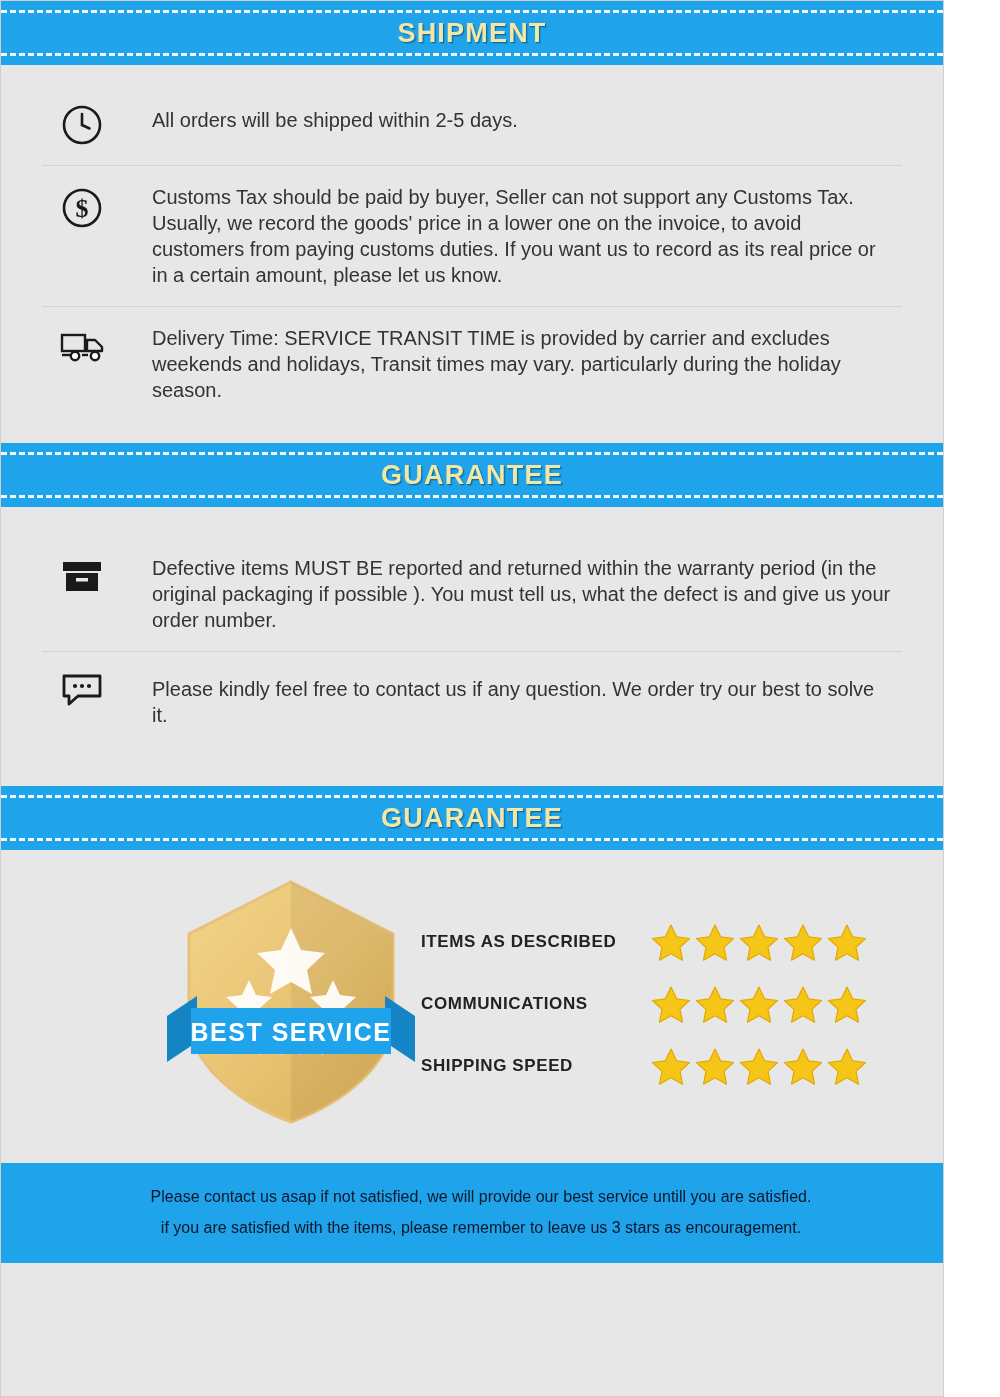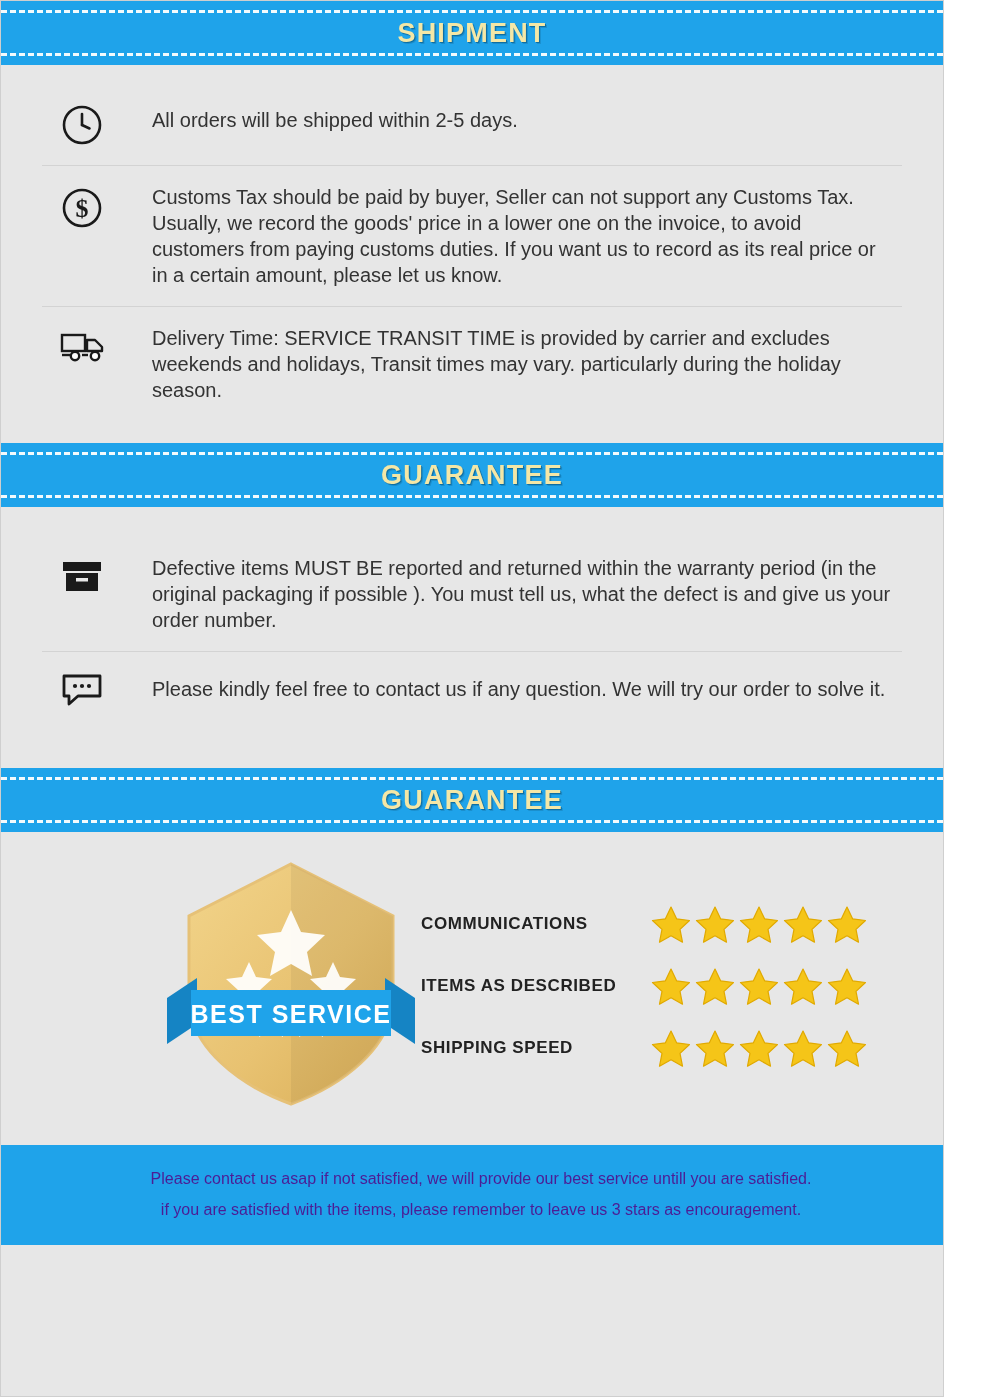--- a/index.html
+++ b/index.html
@@ -109,21 +109,21 @@
     letter-spacing: .6px;
     color: #222222;
   }
   .stars { display: flex; gap: 4px; }
 
   
   .footer-note {
     width: 960px;
     margin: 22px auto 0 auto;
     background: #1fa3ea;
-    color: #4c1d95;
+    color: #0f172a;
     text-align: center;
     padding: 18px 10px 20px 10px;
     font-size: 16px;
     line-height: 31px;
   }
 </style>
 </head>
 <body>
 
 <div class="page">
@@ -198,21 +198,21 @@
 
       <div class="row tight">
         <div class="icon-cell">
           <svg class="ic" width="46" height="38" viewBox="0 0 46 38">
             <path d="M4 4 h36 v20 h-22 l-9 8 v-8 h-5 z" fill="none" stroke="#1a1a1a" stroke-width="2.8" stroke-linejoin="round"></path>
             <circle cx="15" cy="14" r="2.1" fill="#1a1a1a"></circle>
             <circle cx="22" cy="14" r="2.1" fill="#1a1a1a"></circle>
             <circle cx="29" cy="14" r="2.1" fill="#1a1a1a"></circle>
           </svg>
         </div>
-        <div class="txt">Please kindly feel free to contact us if any question. We will try our order to solve it.</div>
+        <div class="txt">Please kindly feel free to contact us if any question. We order try our best to solve it.</div>
       </div>
 
     </div>
   </div>
 
   <div class="banner">
     <div class="dash-top"></div>
     <div class="dash-bot"></div>
     <h2>GUARANTEE</h2>
   </div>
@@ -241,42 +241,42 @@
         <path d="M6 140 L36 120 V166 L6 186 Z" fill="#1584c4"></path>
         <path d="M254 140 L224 120 V166 L254 186 Z" fill="#1584c4"></path>
         <rect x="30" y="132" width="200" height="46" fill="#1fa3ea"></rect>
         <text x="130" y="165" text-anchor="middle" font-family="Liberation Sans, sans-serif" font-size="25" font-weight="bold" letter-spacing="1.5" fill="#ffffff">BEST SERVICE</text>
       </svg>
     </div>
 
     <div class="ratings">
 
       <div class="rating-row">
+        <div class="rating-label">ITEMS AS DESCRIBED</div>
+        <div class="stars">
+          <svg width="40" height="38" viewBox="0 0 40 38">
+              <path d="M20 2 l5.6 11.8 12.9 1.7 -9.5 8.9 2.5 12.8 -11.5 -6.4 -11.5 6.4 2.5 -12.8 -9.5 -8.9 12.9 -1.7 z" fill="#f5c518" stroke="#e0a900" stroke-width="1.2" stroke-linejoin="round"></path>
+            </svg>
+          <svg width="40" height="38" viewBox="0 0 40 38">
+              <path d="M20 2 l5.6 11.8 12.9 1.7 -9.5 8.9 2.5 12.8 -11.5 -6.4 -11.5 6.4 2.5 -12.8 -9.5 -8.9 12.9 -1.7 z" fill="#f5c518" stroke="#e0a900" stroke-width="1.2" stroke-linejoin="round"></path>
+            </svg>
+          <svg width="40" height="38" viewBox="0 0 40 38">
+              <path d="M20 2 l5.6 11.8 12.9 1.7 -9.5 8.9 2.5 12.8 -11.5 -6.4 -11.5 6.4 2.5 -12.8 -9.5 -8.9 12.9 -1.7 z" fill="#f5c518" stroke="#e0a900" stroke-width="1.2" stroke-linejoin="round"></path>
+            </svg>
+          <svg width="40" height="38" viewBox="0 0 40 38">
+              <path d="M20 2 l5.6 11.8 12.9 1.7 -9.5 8.9 2.5 12.8 -11.5 -6.4 -11.5 6.4 2.5 -12.8 -9.5 -8.9 12.9 -1.7 z" fill="#f5c518" stroke="#e0a900" stroke-width="1.2" stroke-linejoin="round"></path>
+            </svg>
+          <svg width="40" height="38" viewBox="0 0 40 38">
+              <path d="M20 2 l5.6 11.8 12.9 1.7 -9.5 8.9 2.5 12.8 -11.5 -6.4 -11.5 6.4 2.5 -12.8 -9.5 -8.9 12.9 -1.7 z" fill="#f5c518" stroke="#e0a900" stroke-width="1.2" stroke-linejoin="round"></path>
+            </svg>
+        </div>
+      </div>
+
+      <div class="rating-row">
         <div class="rating-label">COMMUNICATIONS</div>
-        <div class="stars">
-          <svg width="40" height="38" viewBox="0 0 40 38">
-              <path d="M20 2 l5.6 11.8 12.9 1.7 -9.5 8.9 2.5 12.8 -11.5 -6.4 -11.5 6.4 2.5 -12.8 -9.5 -8.9 12.9 -1.7 z" fill="#f5c518" stroke="#e0a900" stroke-width="1.2" stroke-linejoin="round"></path>
-            </svg>
-          <svg width="40" height="38" viewBox="0 0 40 38">
-              <path d="M20 2 l5.6 11.8 12.9 1.7 -9.5 8.9 2.5 12.8 -11.5 -6.4 -11.5 6.4 2.5 -12.8 -9.5 -8.9 12.9 -1.7 z" fill="#f5c518" stroke="#e0a900" stroke-width="1.2" stroke-linejoin="round"></path>
-            </svg>
-          <svg width="40" height="38" viewBox="0 0 40 38">
-              <path d="M20 2 l5.6 11.8 12.9 1.7 -9.5 8.9 2.5 12.8 -11.5 -6.4 -11.5 6.4 2.5 -12.8 -9.5 -8.9 12.9 -1.7 z" fill="#f5c518" stroke="#e0a900" stroke-width="1.2" stroke-linejoin="round"></path>
-            </svg>
-          <svg width="40" height="38" viewBox="0 0 40 38">
-              <path d="M20 2 l5.6 11.8 12.9 1.7 -9.5 8.9 2.5 12.8 -11.5 -6.4 -11.5 6.4 2.5 -12.8 -9.5 -8.9 12.9 -1.7 z" fill="#f5c518" stroke="#e0a900" stroke-width="1.2" stroke-linejoin="round"></path>
-            </svg>
-          <svg width="40" height="38" viewBox="0 0 40 38">
-              <path d="M20 2 l5.6 11.8 12.9 1.7 -9.5 8.9 2.5 12.8 -11.5 -6.4 -11.5 6.4 2.5 -12.8 -9.5 -8.9 12.9 -1.7 z" fill="#f5c518" stroke="#e0a900" stroke-width="1.2" stroke-linejoin="round"></path>
-            </svg>
-        </div>
-      </div>
-
-      <div class="rating-row">
-        <div class="rating-label">ITEMS AS DESCRIBED</div>
         <div class="stars">
           <svg width="40" height="38" viewBox="0 0 40 38">
               <path d="M20 2 l5.6 11.8 12.9 1.7 -9.5 8.9 2.5 12.8 -11.5 -6.4 -11.5 6.4 2.5 -12.8 -9.5 -8.9 12.9 -1.7 z" fill="#f5c518" stroke="#e0a900" stroke-width="1.2" stroke-linejoin="round"></path>
             </svg>
           <svg width="40" height="38" viewBox="0 0 40 38">
               <path d="M20 2 l5.6 11.8 12.9 1.7 -9.5 8.9 2.5 12.8 -11.5 -6.4 -11.5 6.4 2.5 -12.8 -9.5 -8.9 12.9 -1.7 z" fill="#f5c518" stroke="#e0a900" stroke-width="1.2" stroke-linejoin="round"></path>
             </svg>
           <svg width="40" height="38" viewBox="0 0 40 38">
               <path d="M20 2 l5.6 11.8 12.9 1.7 -9.5 8.9 2.5 12.8 -11.5 -6.4 -11.5 6.4 2.5 -12.8 -9.5 -8.9 12.9 -1.7 z" fill="#f5c518" stroke="#e0a900" stroke-width="1.2" stroke-linejoin="round"></path>
             </svg>

